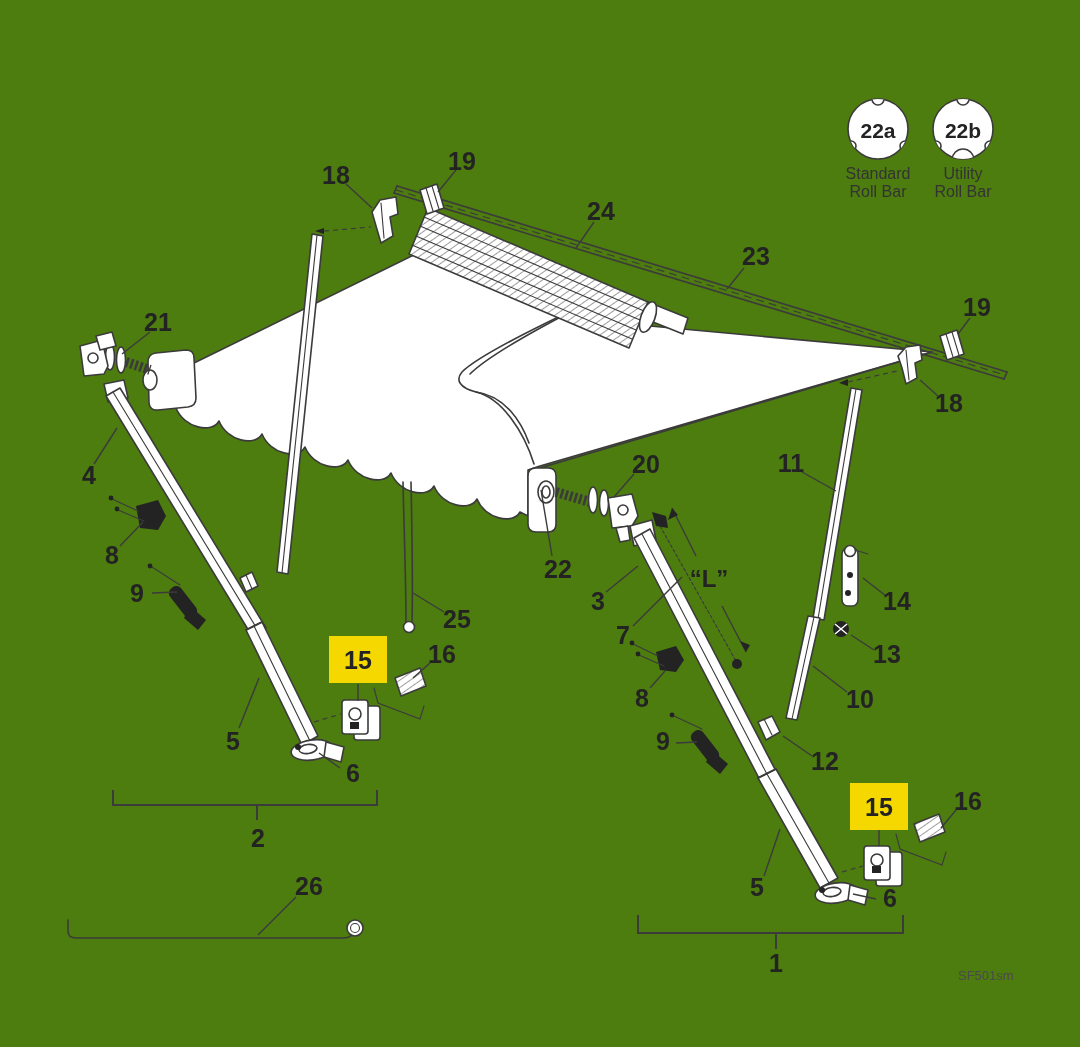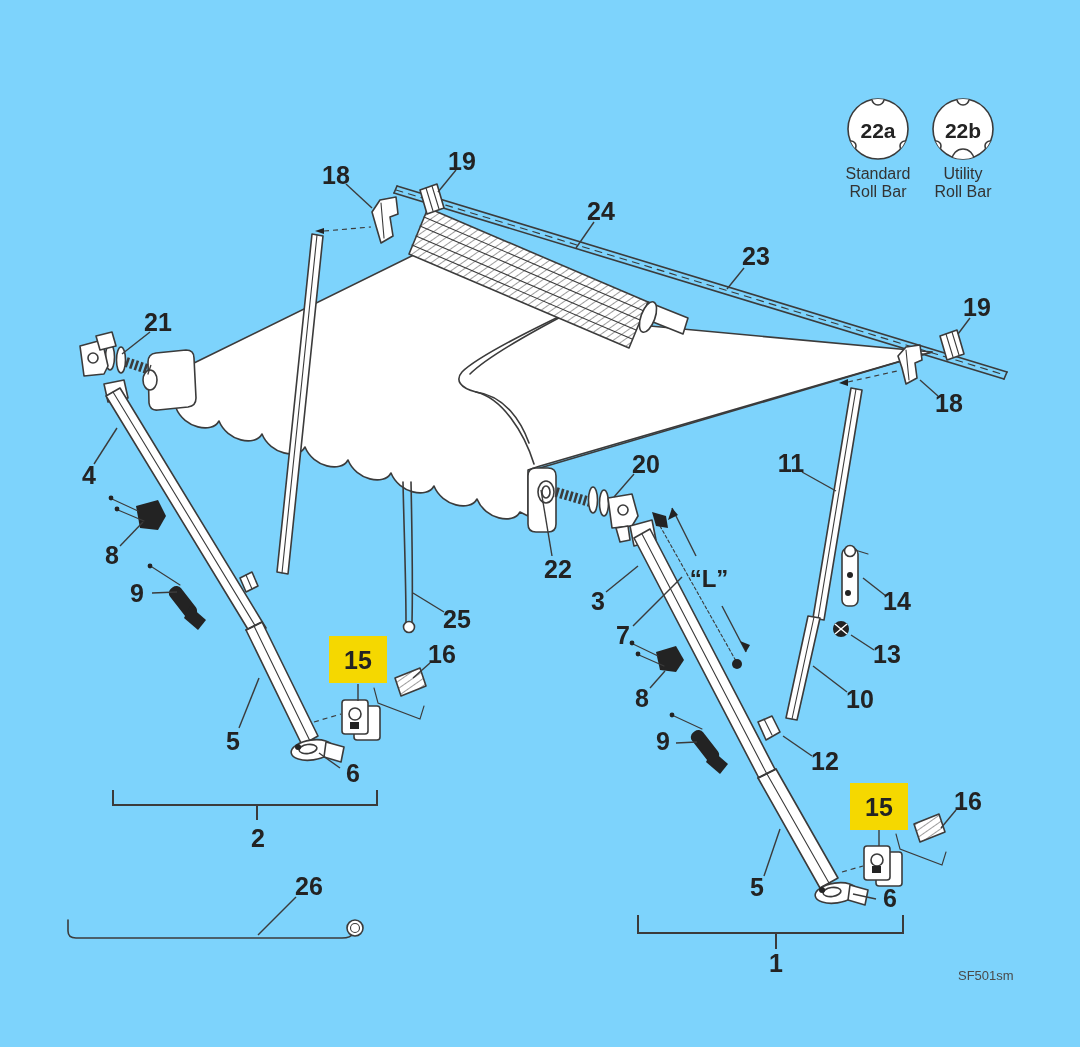--- a/index.html
+++ b/index.html
@@ -1,16 +1,16 @@
 <!DOCTYPE html>
 <html><head>
 <meta charset="utf-8">
 <style>
   html,body{margin:0;padding:0;background:#ffffff;}
-  .stage{position:relative;width:1080px;height:1047px;background:#7dd3fc;overflow:hidden;
+  .stage{position:relative;width:1080px;height:1047px;background:#4d7c0f;overflow:hidden;
          font-family:"Liberation Sans",sans-serif;}
   svg{position:absolute;left:0;top:0;}
   .ln{stroke:#3b3b3b;fill:none;stroke-width:1.6;stroke-linecap:round;stroke-linejoin:round;}
   .thin{stroke:#3b3b3b;fill:none;stroke-width:1.1;stroke-linecap:round;}
   .fillw{fill:#ffffff;stroke:#3b3b3b;stroke-width:1.6;stroke-linejoin:round;}
   .blk{fill:#232323;stroke:none;}
   .leader{stroke:#3b3b3b;stroke-width:1.4;fill:none;}
   .dash{stroke:#3b3b3b;stroke-width:1.2;fill:none;stroke-dasharray:5 4;}
   .coil{stroke:#3b3b3b;stroke-width:10;fill:none;stroke-dasharray:2.6 2.2;}
   .callout{font:bold 25px "Liberation Sans",sans-serif;fill:#232323;

